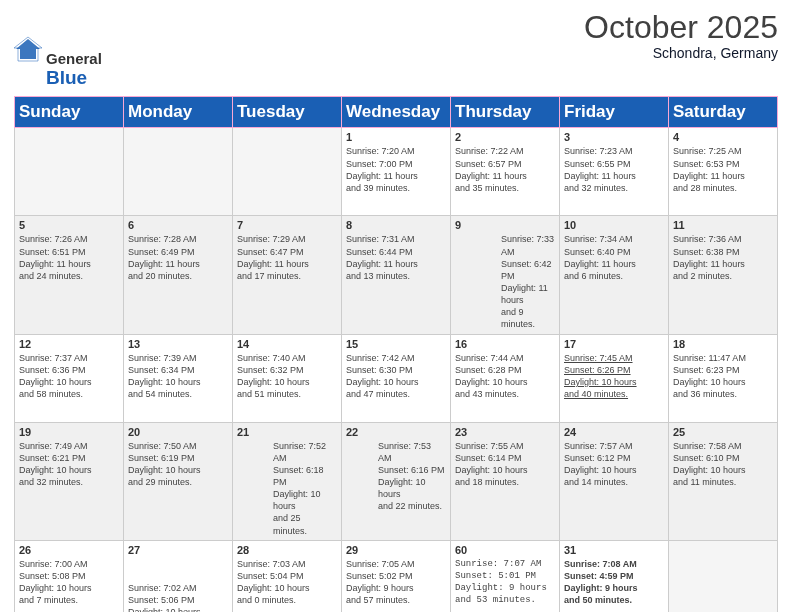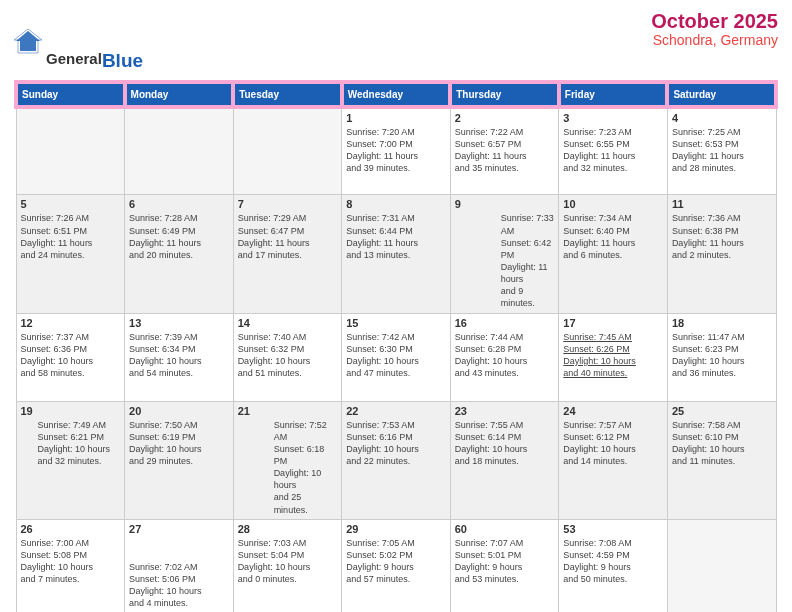--- a/index.html
+++ b/index.html
@@ -23,21 +23,21 @@
       align-items: flex-start;
       margin-bottom: 8px;
     }
     .logo {
       display: flex;
       align-items: center;
       gap: 4px;
     }
     .logo-text {
       display: flex;
-      flex-direction: row;
+      flex-direction: column;
       line-height: 1.1;
       margin-top: 41px;
     }
     .logo-general {
       font-size: 15px;
       font-weight: bold;
       color: #333;
     }
     .logo-blue {
       font-size: 19px;
@@ -45,44 +45,44 @@
       color: #1a5fb4;
     }
     .logo-icon {
       width: 28px;
       height: 28px;
     }
     .title-block {
       text-align: right;
     }
     .month-title {
-      font-size: 20px;
-      font-weight: bold;
-      color: #be185d;
+      font-size: 32px;
+      font-weight: normal;
+      color: #404040;
       line-height: 1.1;
     }
     .subtitle {
       font-size: 14px;
-      color: #ef4444;
+      color: #0f172a;
     }
     .calendar {
       flex: 1;
       border: 1px solid #ccc;
       border-collapse: collapse;
       width: 100%;
       table-layout: fixed;
     }
     .calendar th {
       background: #1a5fb4;
       color: #fff;
-      font-size: 10px;
+      font-size: 17px;
       font-weight: bold;
       padding: 5px 4px;
       text-align: left;
-      border: 4px solid #f9a8d4;
+      border: 1px solid #f9a8d4;
     }
     .calendar td {
       border: 1px solid #ccc;
       vertical-align: top;
       padding: 3px 4px;
       font-size: 9.5px;
       color: #333;
       background: #fff;
       height: 88px;
     }
@@ -269,42 +269,42 @@
             <div class="day-num">18</div>
             <div class="day-info" style="white-space: pre-line;">Sunrise: 11:47 AM
 Sunset: 6:23 PM
 Daylight: 10 hours
 and 36 minutes.</div>
           </td>
         </tr>
         <tr class="row-shaded">
           <td>
             <div class="day-num">19</div>
-            <div class="day-info" style="white-space: pre-line; margin-left: 17px;">Sunrise: 7:49 AM
+            <div class="day-info" style="white-space: pre-line;">Sunrise: 7:49 AM
 Sunset: 6:21 PM
 Daylight: 10 hours
 and 32 minutes.</div>
           </td>
           <td>
             <div class="day-num">20</div>
             <div class="day-info" style="white-space: pre-line;">Sunrise: 7:50 AM
 Sunset: 6:19 PM
 Daylight: 10 hours
 and 29 minutes.</div>
           </td>
           <td>
             <div class="day-num">21</div>
             <div class="day-info" style="white-space: pre-line; margin-left: 36px;">Sunrise: 7:52 AM
 Sunset: 6:18 PM
 Daylight: 10 hours
 and 25 minutes.</div>
           </td>
           <td>
             <div class="day-num">22</div>
-            <div class="day-info" style="white-space: pre-line;">Sunrise: 7:53 AM
+            <div class="day-info" style="white-space: pre-line; margin-left: 32px;">Sunrise: 7:53 AM
 Sunset: 6:16 PM
 Daylight: 10 hours
 and 22 minutes.</div>
           </td>
           <td>
             <div class="day-num">23</div>
             <div class="day-info" style="white-space: pre-line;">Sunrise: 7:55 AM
 Sunset: 6:14 PM
 Daylight: 10 hours
 and 18 minutes.</div>
@@ -348,28 +348,28 @@
           </td>
           <td>
             <div class="day-num">29</div>
             <div class="day-info" style="white-space: pre-line;">Sunrise: 7:05 AM
 Sunset: 5:02 PM
 Daylight: 9 hours
 and 57 minutes.</div>
           </td>
           <td>
             <div class="day-num">60</div>
-            <div class="day-info" style="white-space: pre-line;">Sunrise: 7:07 AM
+            <div class="day-info" style="white-space: pre-line; font-family: Liberation Mono, monospace;">Sunrise: 7:07 AM
 Sunset: 5:01 PM
 Daylight: 9 hours
 and 53 minutes.</div>
           </td>
           <td>
-            <div class="day-num">53</div>
-            <div class="day-info" style="white-space: pre-line;">Sunrise: 7:08 AM
+            <div class="day-num">31</div>
+            <div class="day-info" style="white-space: pre-line; font-weight: bold;">Sunrise: 7:08 AM
 Sunset: 4:59 PM
 Daylight: 9 hours
 and 50 minutes.</div>
           </td>
           <td class="empty"></td>
         </tr>
       </tbody>
   </table>
 </div>
 

